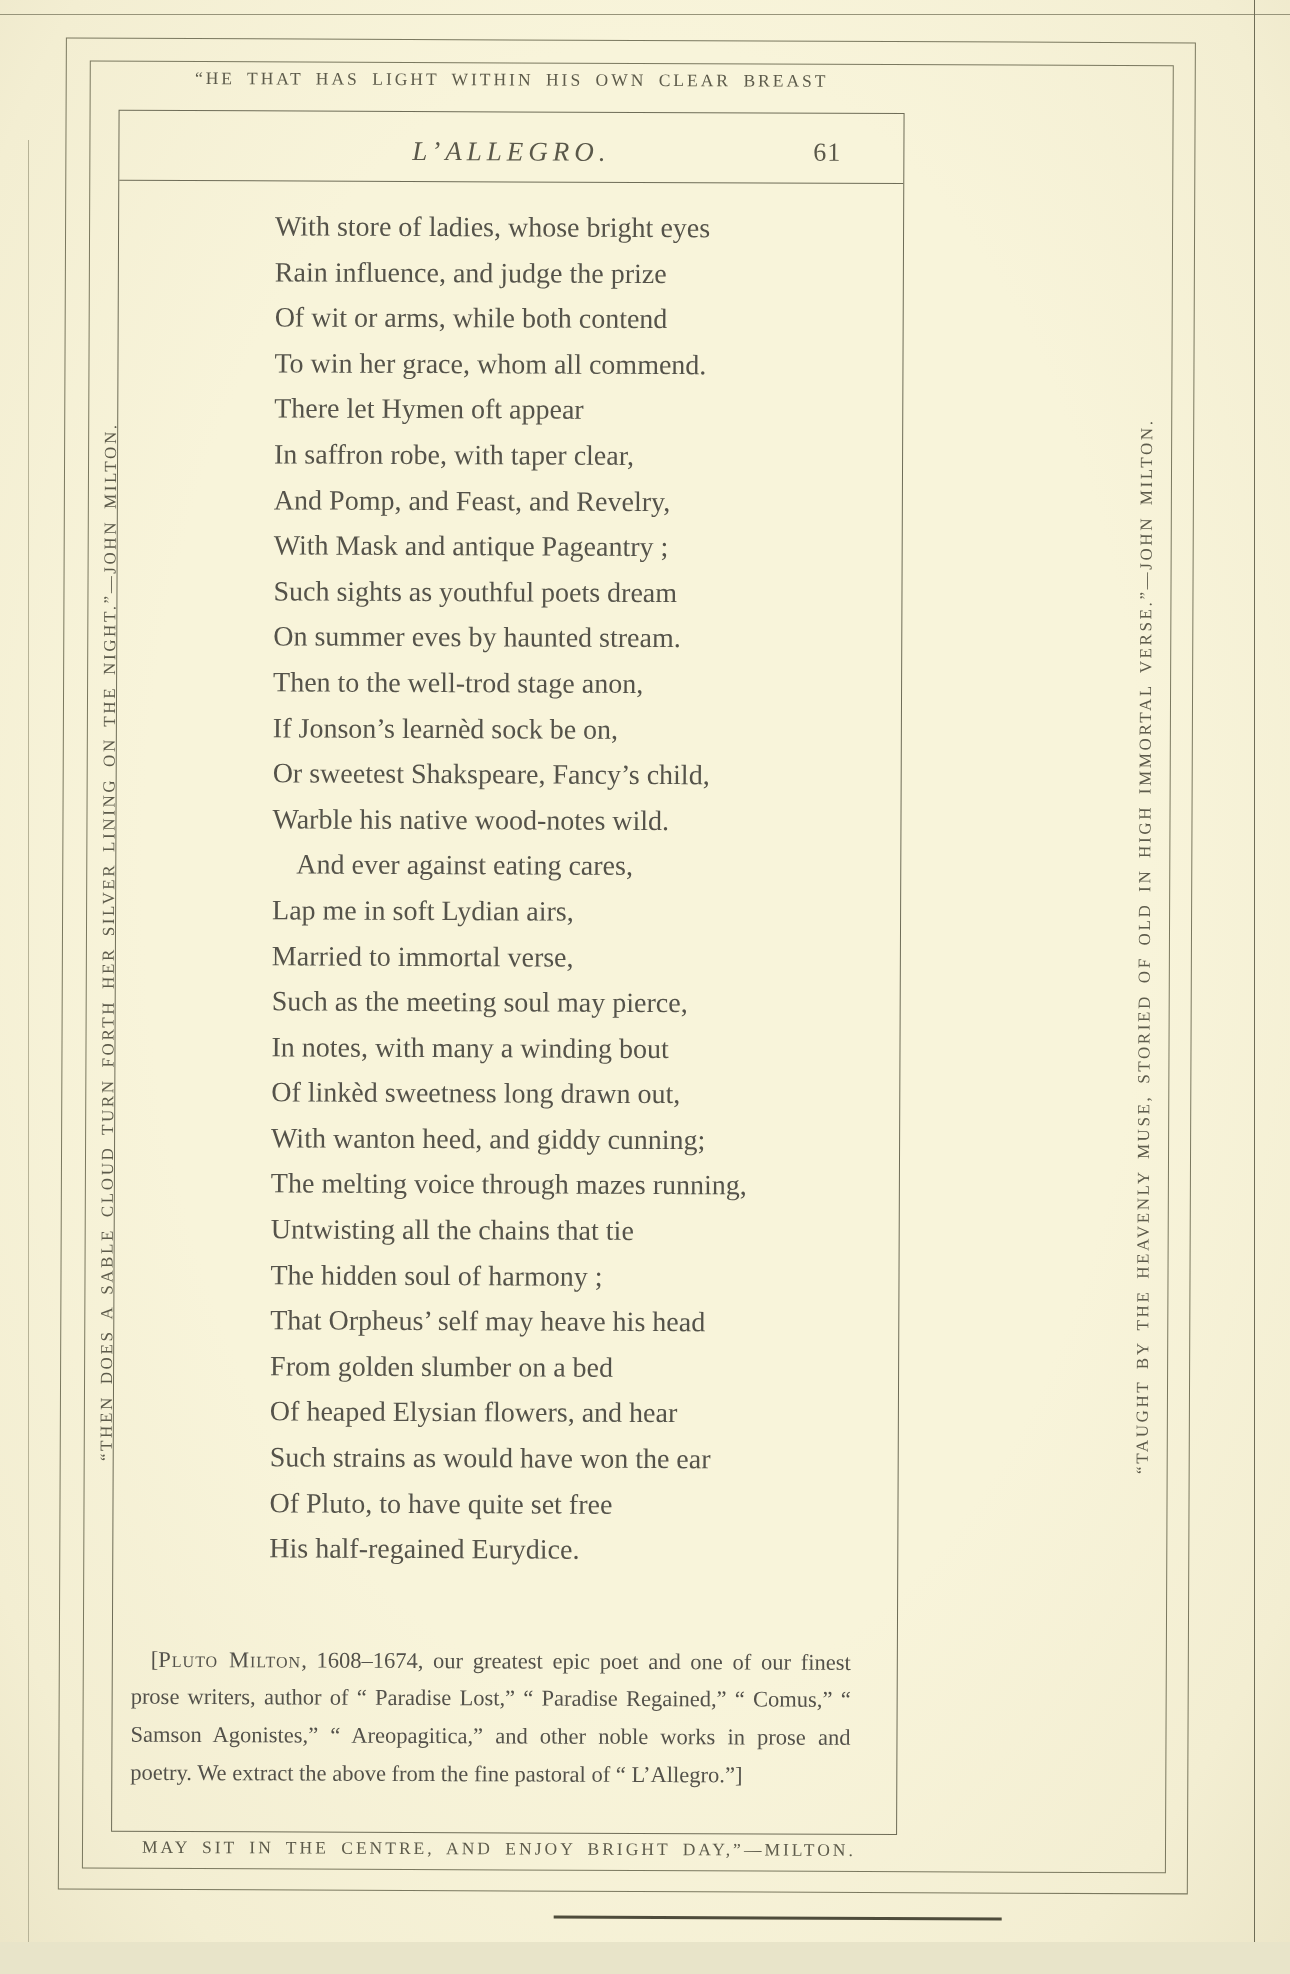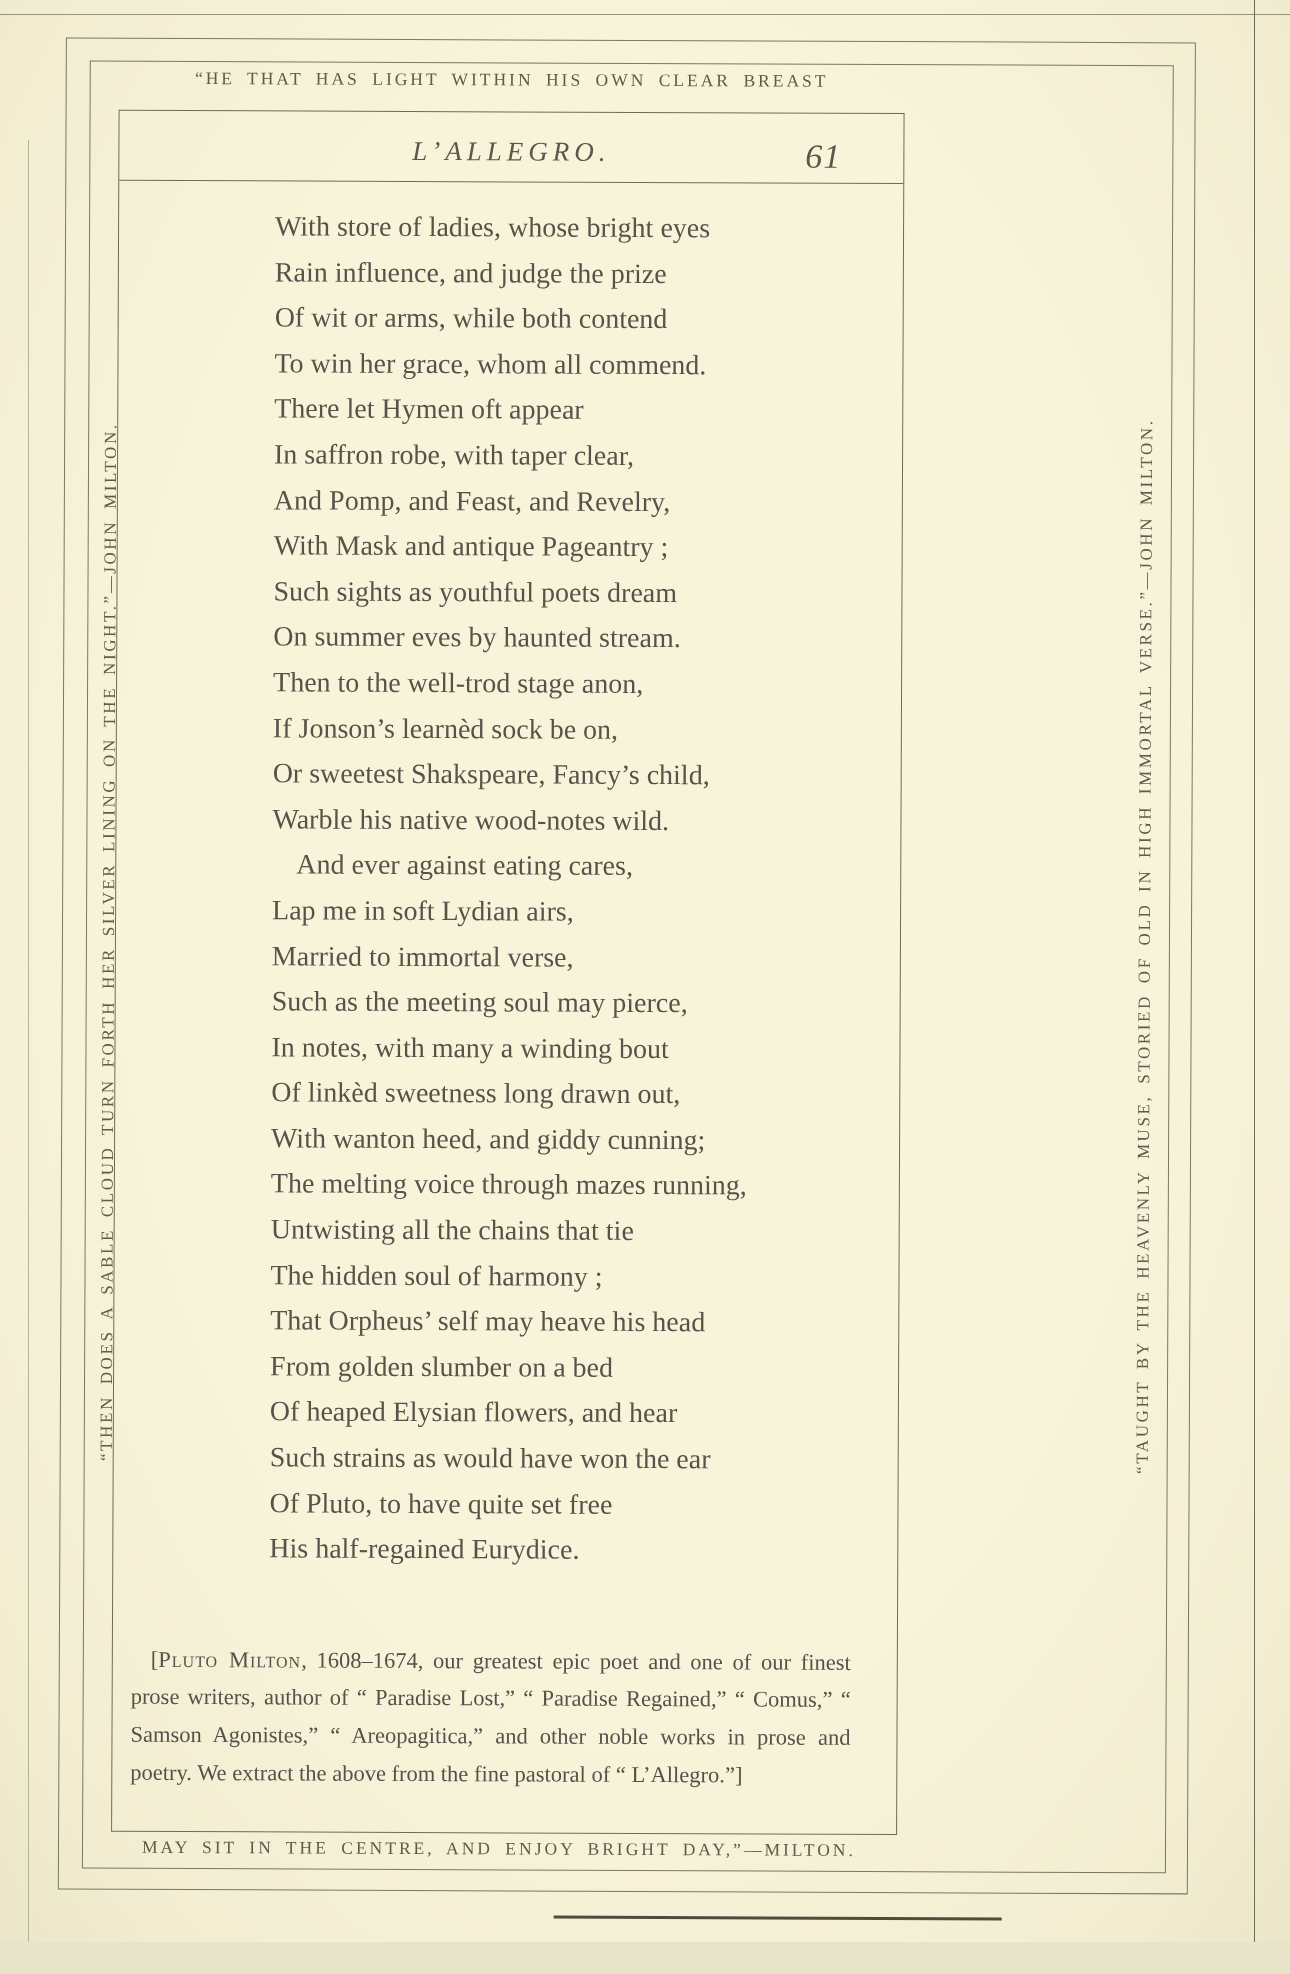--- a/index.html
+++ b/index.html
@@ -30,21 +30,21 @@
                     transform:rotate(-90deg); font-size:17px; letter-spacing:2.6px; word-spacing:4px; }
   .caption-left  { left:-688px; top:931px; }
   .caption-right { left:348px;  top:931px; }
 
   
   .content-box { position:absolute; left:115px; top:112px; width:786px; height:1722px;
                  border:1.6px solid #6e6c57; box-sizing:border-box; }
   .header-row { position:relative; height:69px; }
   .running-title { position:absolute; left:0; width:100%; top:24px; text-align:center;
                    font-style:italic; font-size:27px; letter-spacing:5px; color:#5a584a; }
-  .page-number { position:absolute; right:62px; top:24px; font-size:34px; color:#5a584a; letter-spacing:1px;font-style:italic; }
+  .page-number { position:absolute; right:62px; top:24px; font-size:26px; color:#5a584a; letter-spacing:1px; }
   .header-rule { margin:0; border:none; border-top:1.6px solid #6e6c57; }
 
   .poem { margin-top:22px; padding-left:156px; }
   .poem-line { font-size:28px; line-height:45.6px; color:#55534a; white-space:nowrap; }
   .poem-line.indent { padding-left:24px; }
 
   .footnote { margin:70px 46px 0 18px; font-size:22.5px; line-height:37.6px;
               color:#53514a; text-align:justify; text-indent:20px; }
   .footnote .sc { font-variant:small-caps; letter-spacing:1px; }
 </style>

